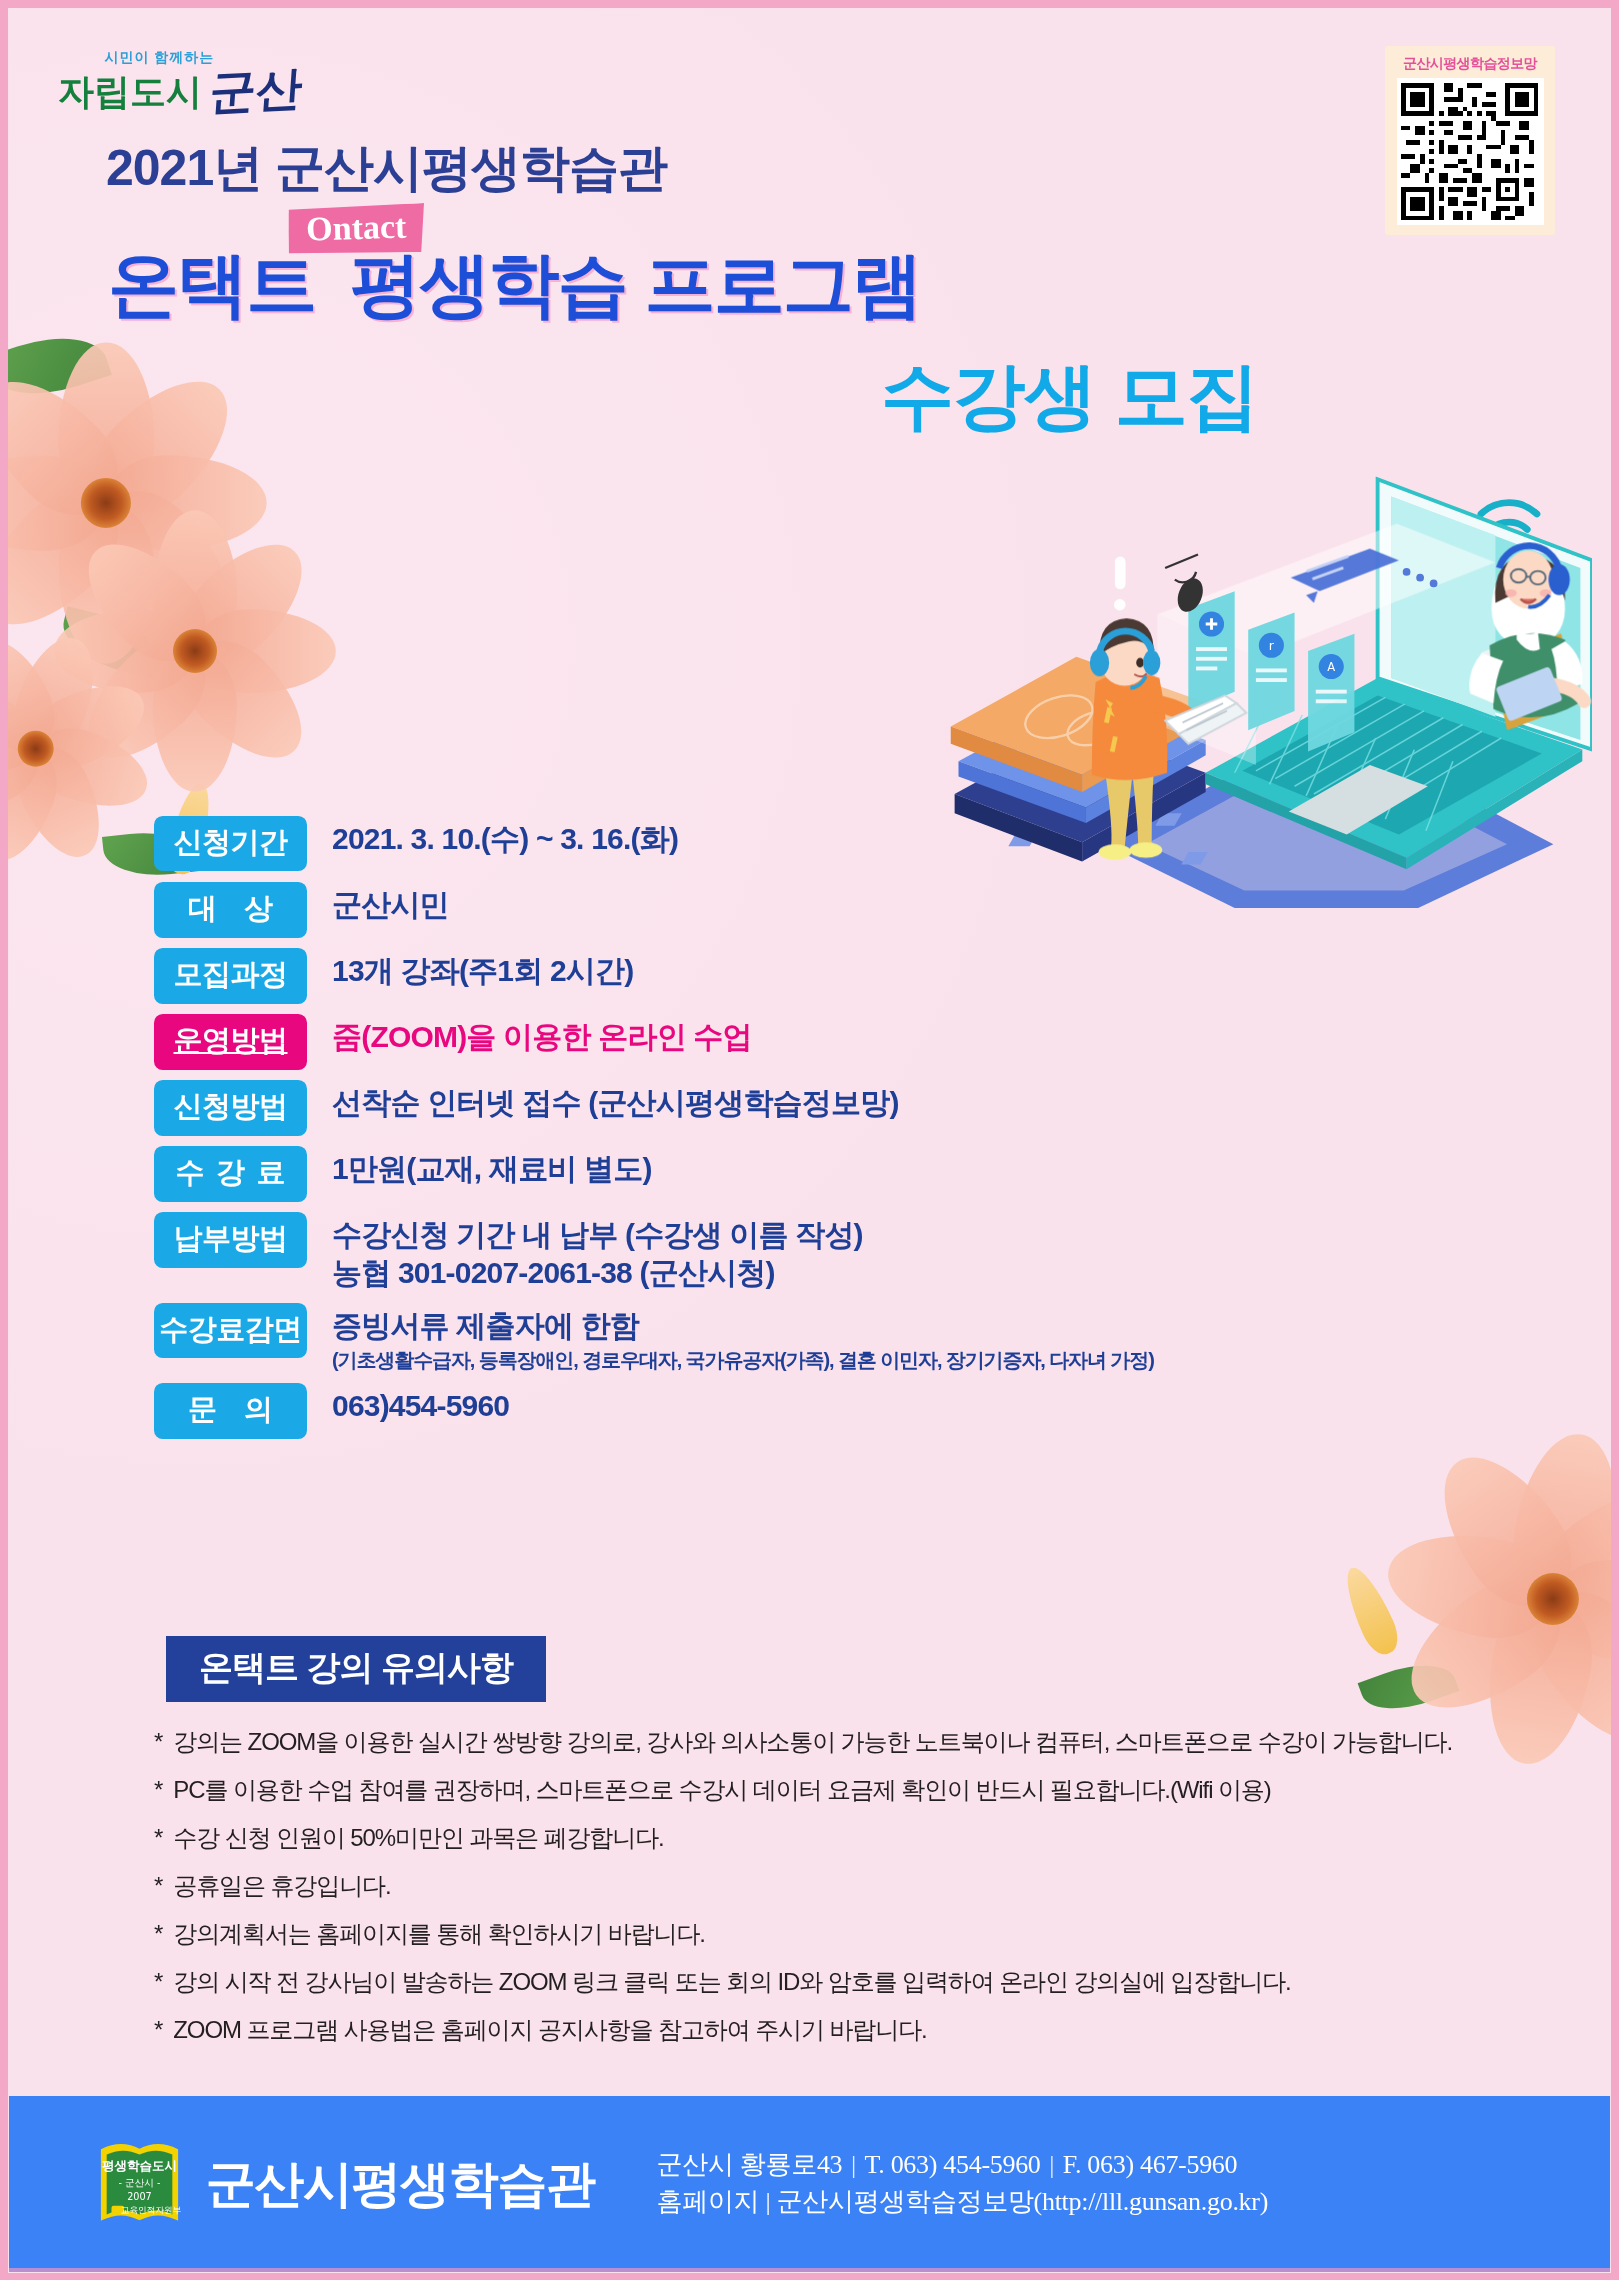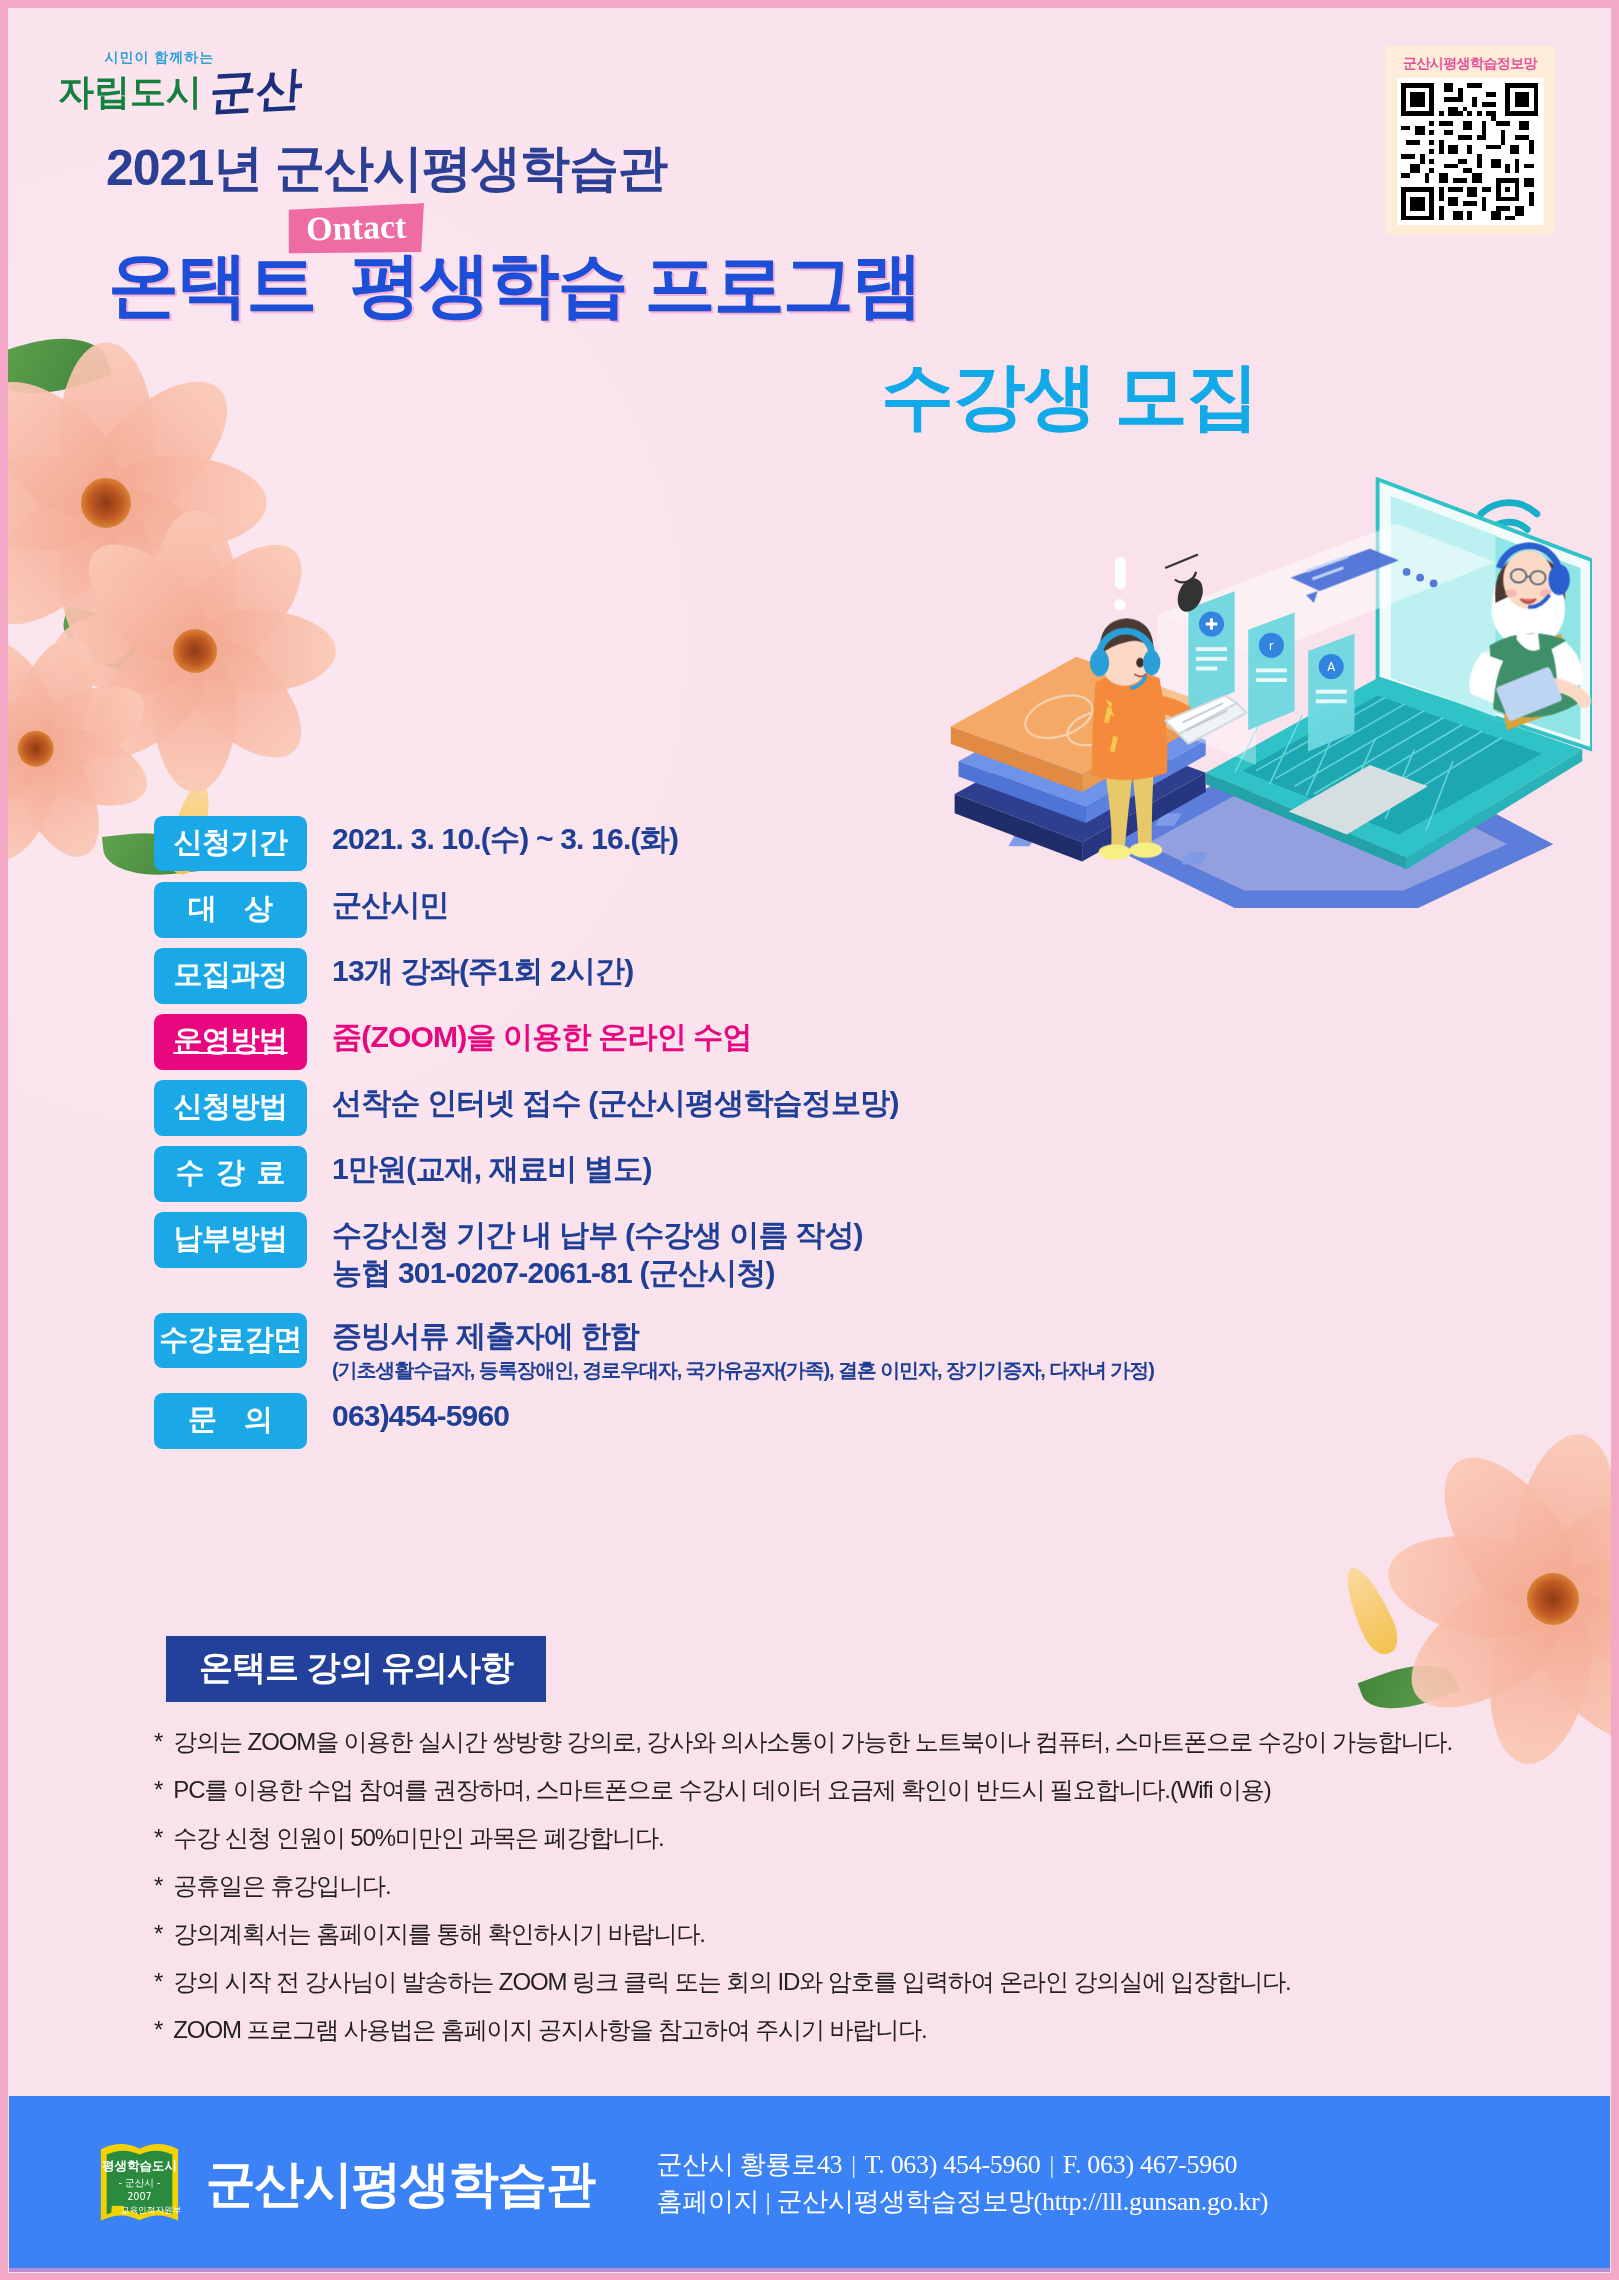--- a/index.html
+++ b/index.html
@@ -173,21 +173,21 @@
     white-space:nowrap;
   }
   .row-value.pink{ color:#e8077f; }
   .row-value .line2{ display:block; }
   .row-value .fineprint{
     display:block;
     font-size:20px; font-weight:700;
     letter-spacing:-1.1px;
     margin-top:2.9px;
   }
-  .info-row.gap-above{ margin-top:21px; }
+  .info-row.gap-above{ margin-top:11px; }
 
   
   .notice-head{
     position:absolute; left:166px; top:1636px; z-index:12;
     background:#23409a; color:#ffffff;
     font-size:34px; font-weight:800;
     letter-spacing:-1px;
     padding:8.7px 33px 11.6px;
   }
   .notice-list{
@@ -645,21 +645,21 @@
 
     <div class="info-row">
       <div class="chip spaced">수강료</div>
       <div class="row-value">1만원(교재, 재료비 별도)</div>
     </div>
 
     <div class="info-row">
       <div class="chip">납부방법</div>
       <div class="row-value">
         <span>수강신청 기간 내 납부 (수강생 이름 작성)</span>
-        <span class="line2">농협 301-0207-2061-81 (군산시청)</span>
+        <span class="line2">농협 301-0207-2061-38 (군산시청)</span>
       </div>
     </div>
 
     <div class="info-row gap-above">
       <div class="chip">수강료감면</div>
       <div class="row-value">
         <span>증빙서류 제출자에 한함</span>
         <span class="fineprint">(기초생활수급자, 등록장애인, 경로우대자, 국가유공자(가족), 결혼 이민자, 장기기증자, 다자녀 가정)</span>
       </div>
     </div>

